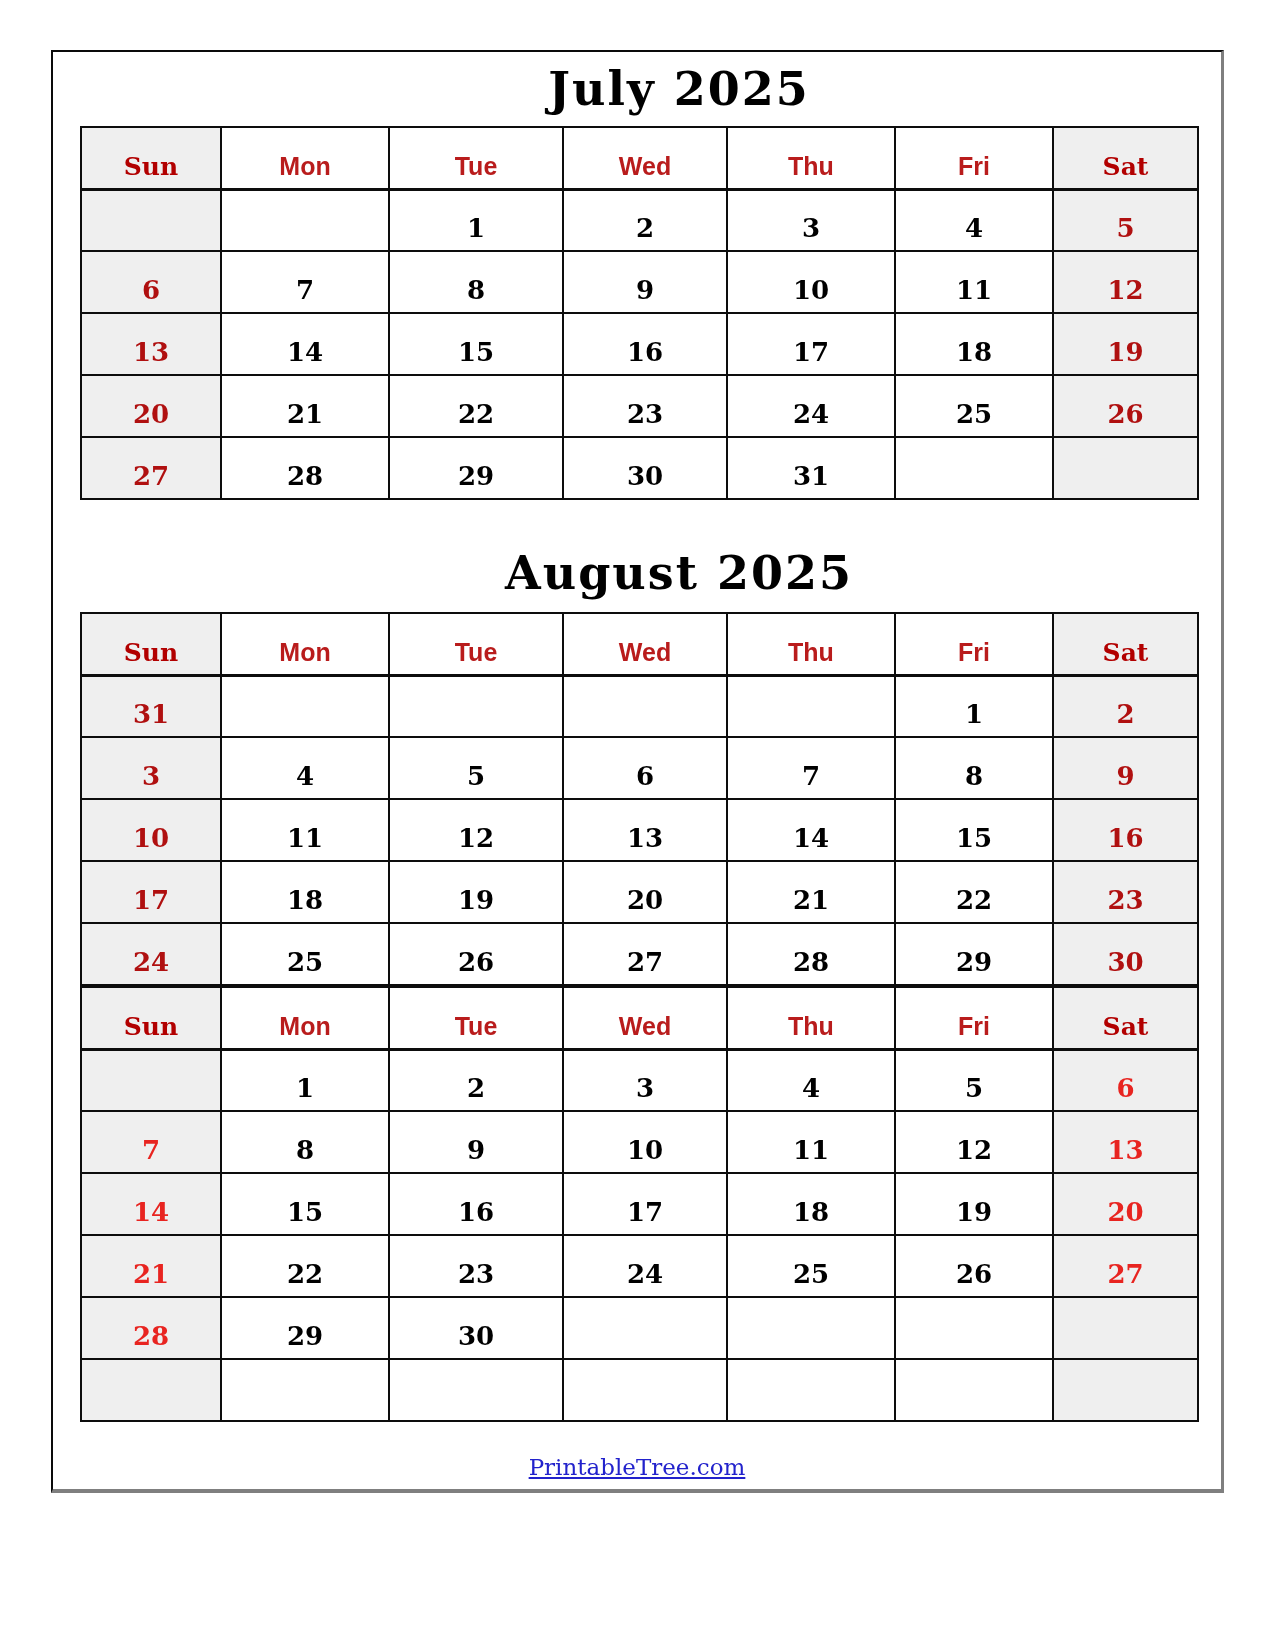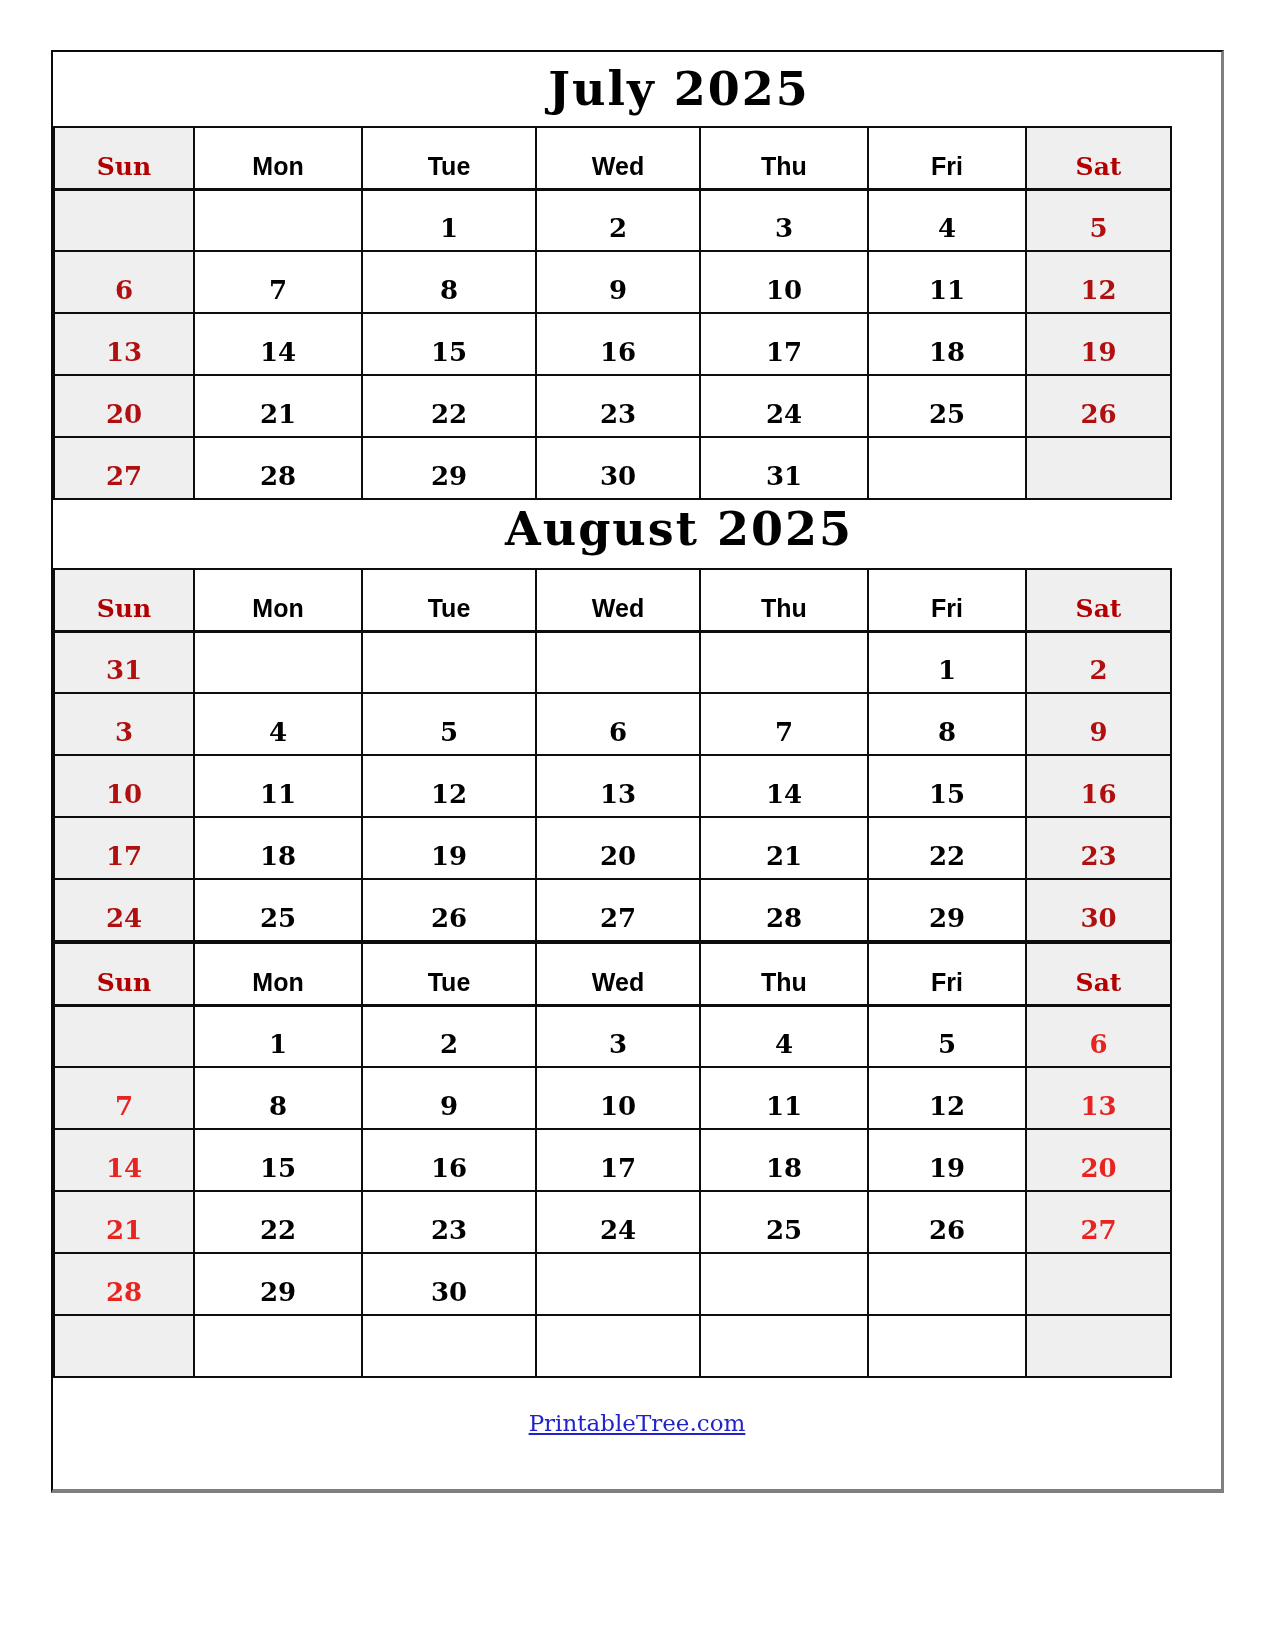--- a/index.html
+++ b/index.html
@@ -11,42 +11,42 @@
     border-right:3px solid #7f7f7f;border-bottom:4px solid #7f7f7f;
     overflow:hidden;
   }
   .month-title{
     font-family:"DejaVu Serif","Liberation Serif",serif;
     font-weight:800;font-size:46px;line-height:58px;
     letter-spacing:2px;color:#000000;
     text-align:center;padding-left:84px;margin:0;
   }
   .month-title.first{margin-top:8px;margin-bottom:8px;}
-  .month-title.later{margin-bottom:10px;}
+  .month-title.later{margin-top:44px;margin-bottom:10px;}
   table.cal{
     border-collapse:collapse;table-layout:fixed;
-    width:1117px;background:#ffffff;
+    width:1117px;margin-left:27px;background:#ffffff;
   }
   table.cal col.c0{width:140px;}
   table.cal col.c1{width:168px;}
   table.cal col.c2{width:174px;}
   table.cal col.c3{width:164px;}
   table.cal col.c4{width:168px;}
   table.cal col.c5{width:158px;}
   table.cal col.c6{width:145px;}
   table.cal th,table.cal td{
     border:2px solid #0d0d0d;
     height:62px;box-sizing:border-box;
     text-align:center;vertical-align:bottom;
     padding:0 0 7px 0;overflow:hidden;
   }
   table.cal thead th{
     border-bottom:3px solid #0d0d0d;
     font-family:"Liberation Sans",sans-serif;
-    font-weight:bold;font-size:25px;color:#000000;
+    font-weight:bold;font-size:25px;color:#b91c1c;
   }
   table.cal thead th.weekend{
     font-family:"DejaVu Serif","Liberation Serif",serif;
   }
   table.cal td{
     font-family:"DejaVu Serif","Liberation Serif",serif;
     font-weight:bold;font-size:26px;color:#000000;
   }
   .weekend{background:#efefef;}
   .page-footer{text-align:center;margin-top:32px;}

